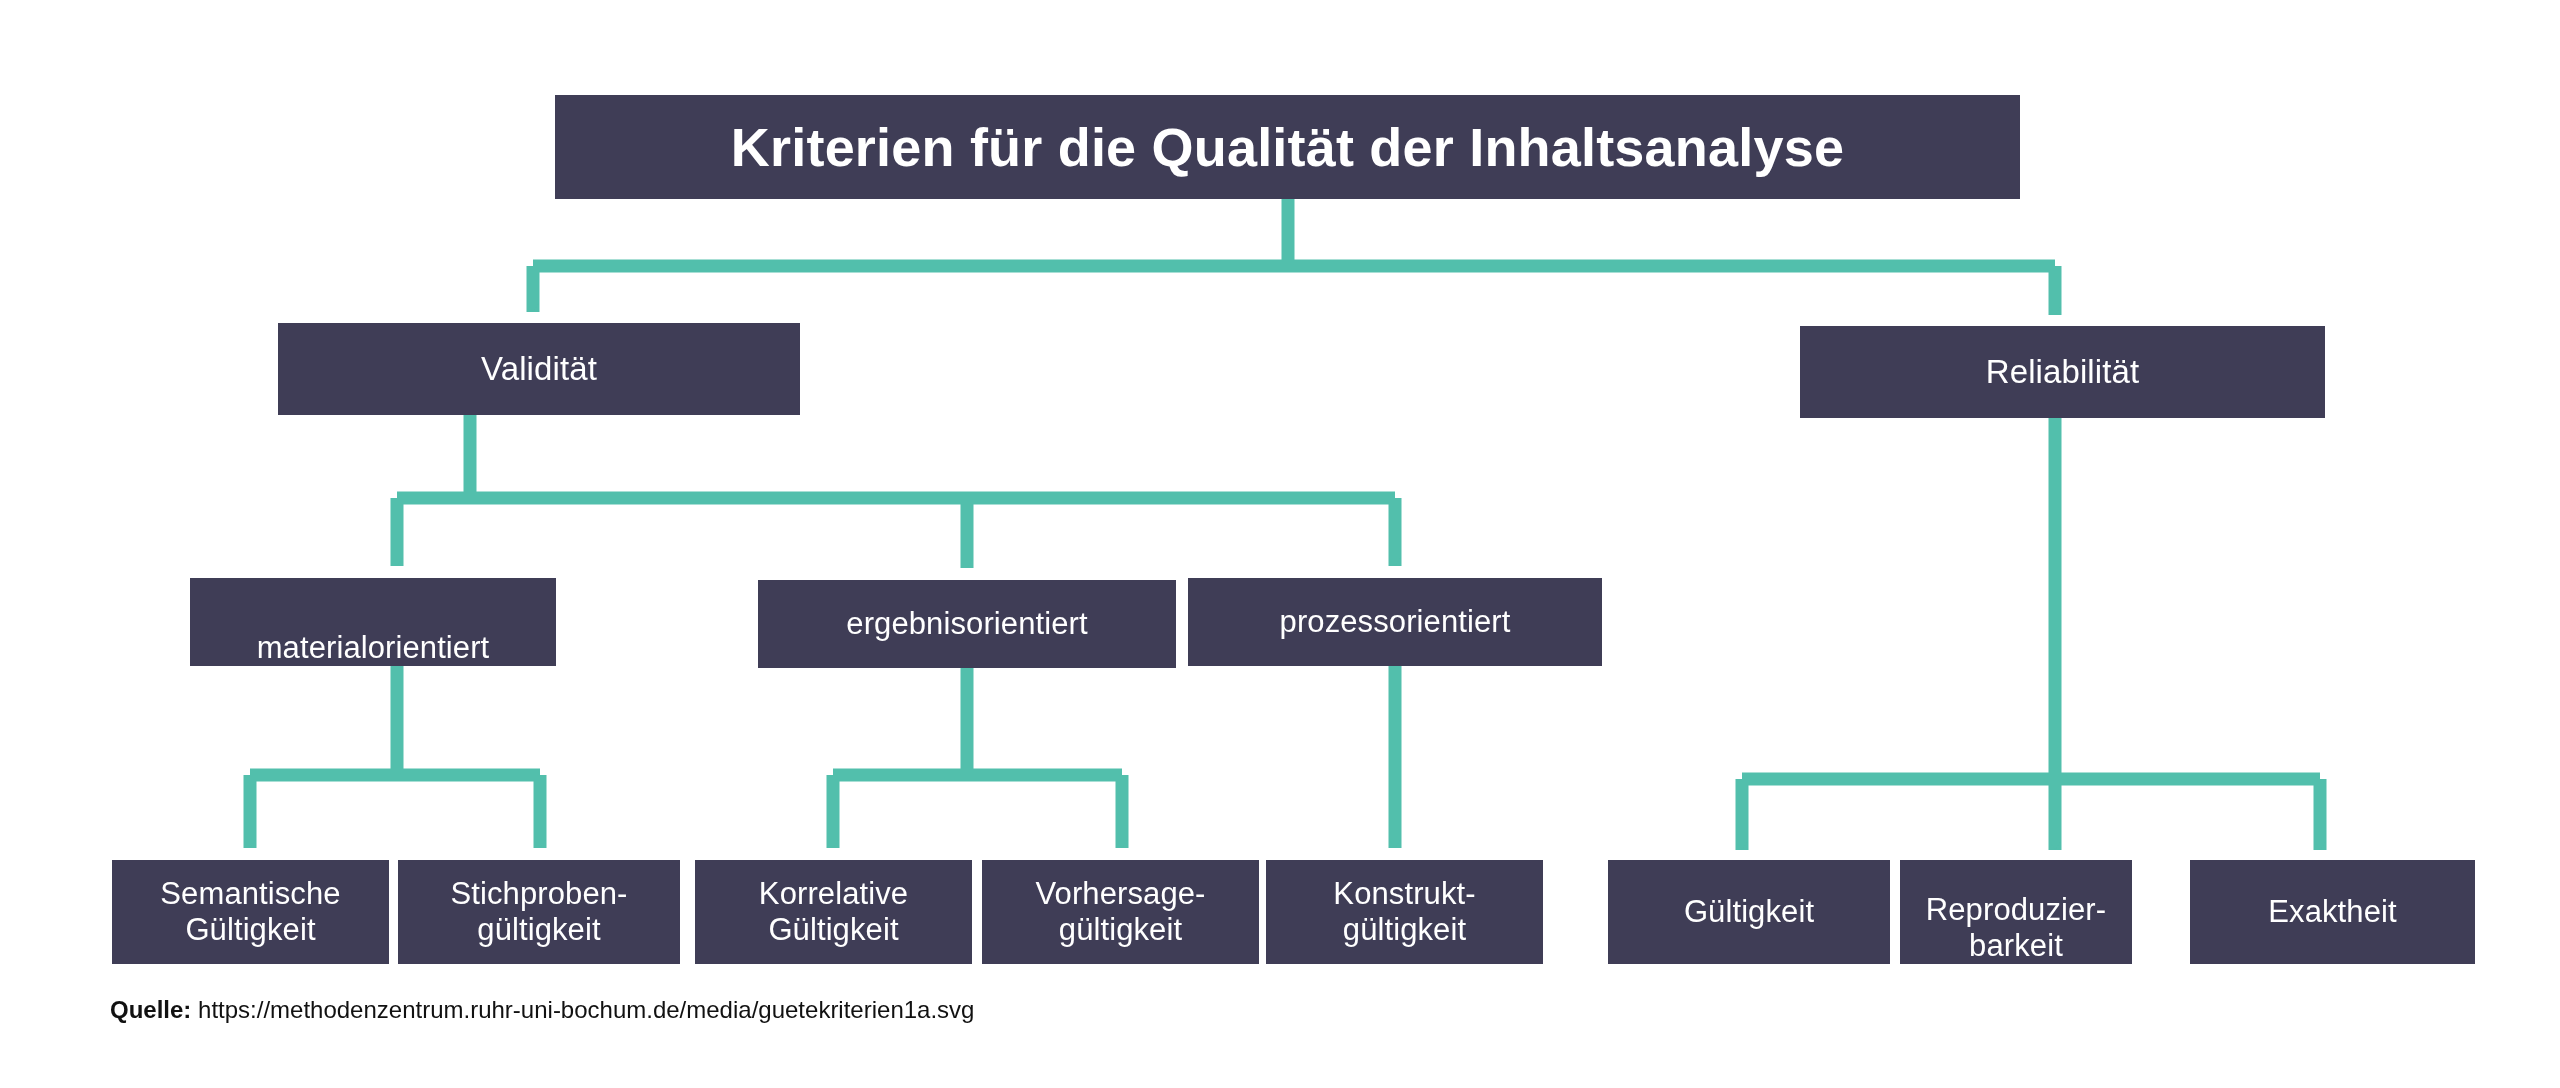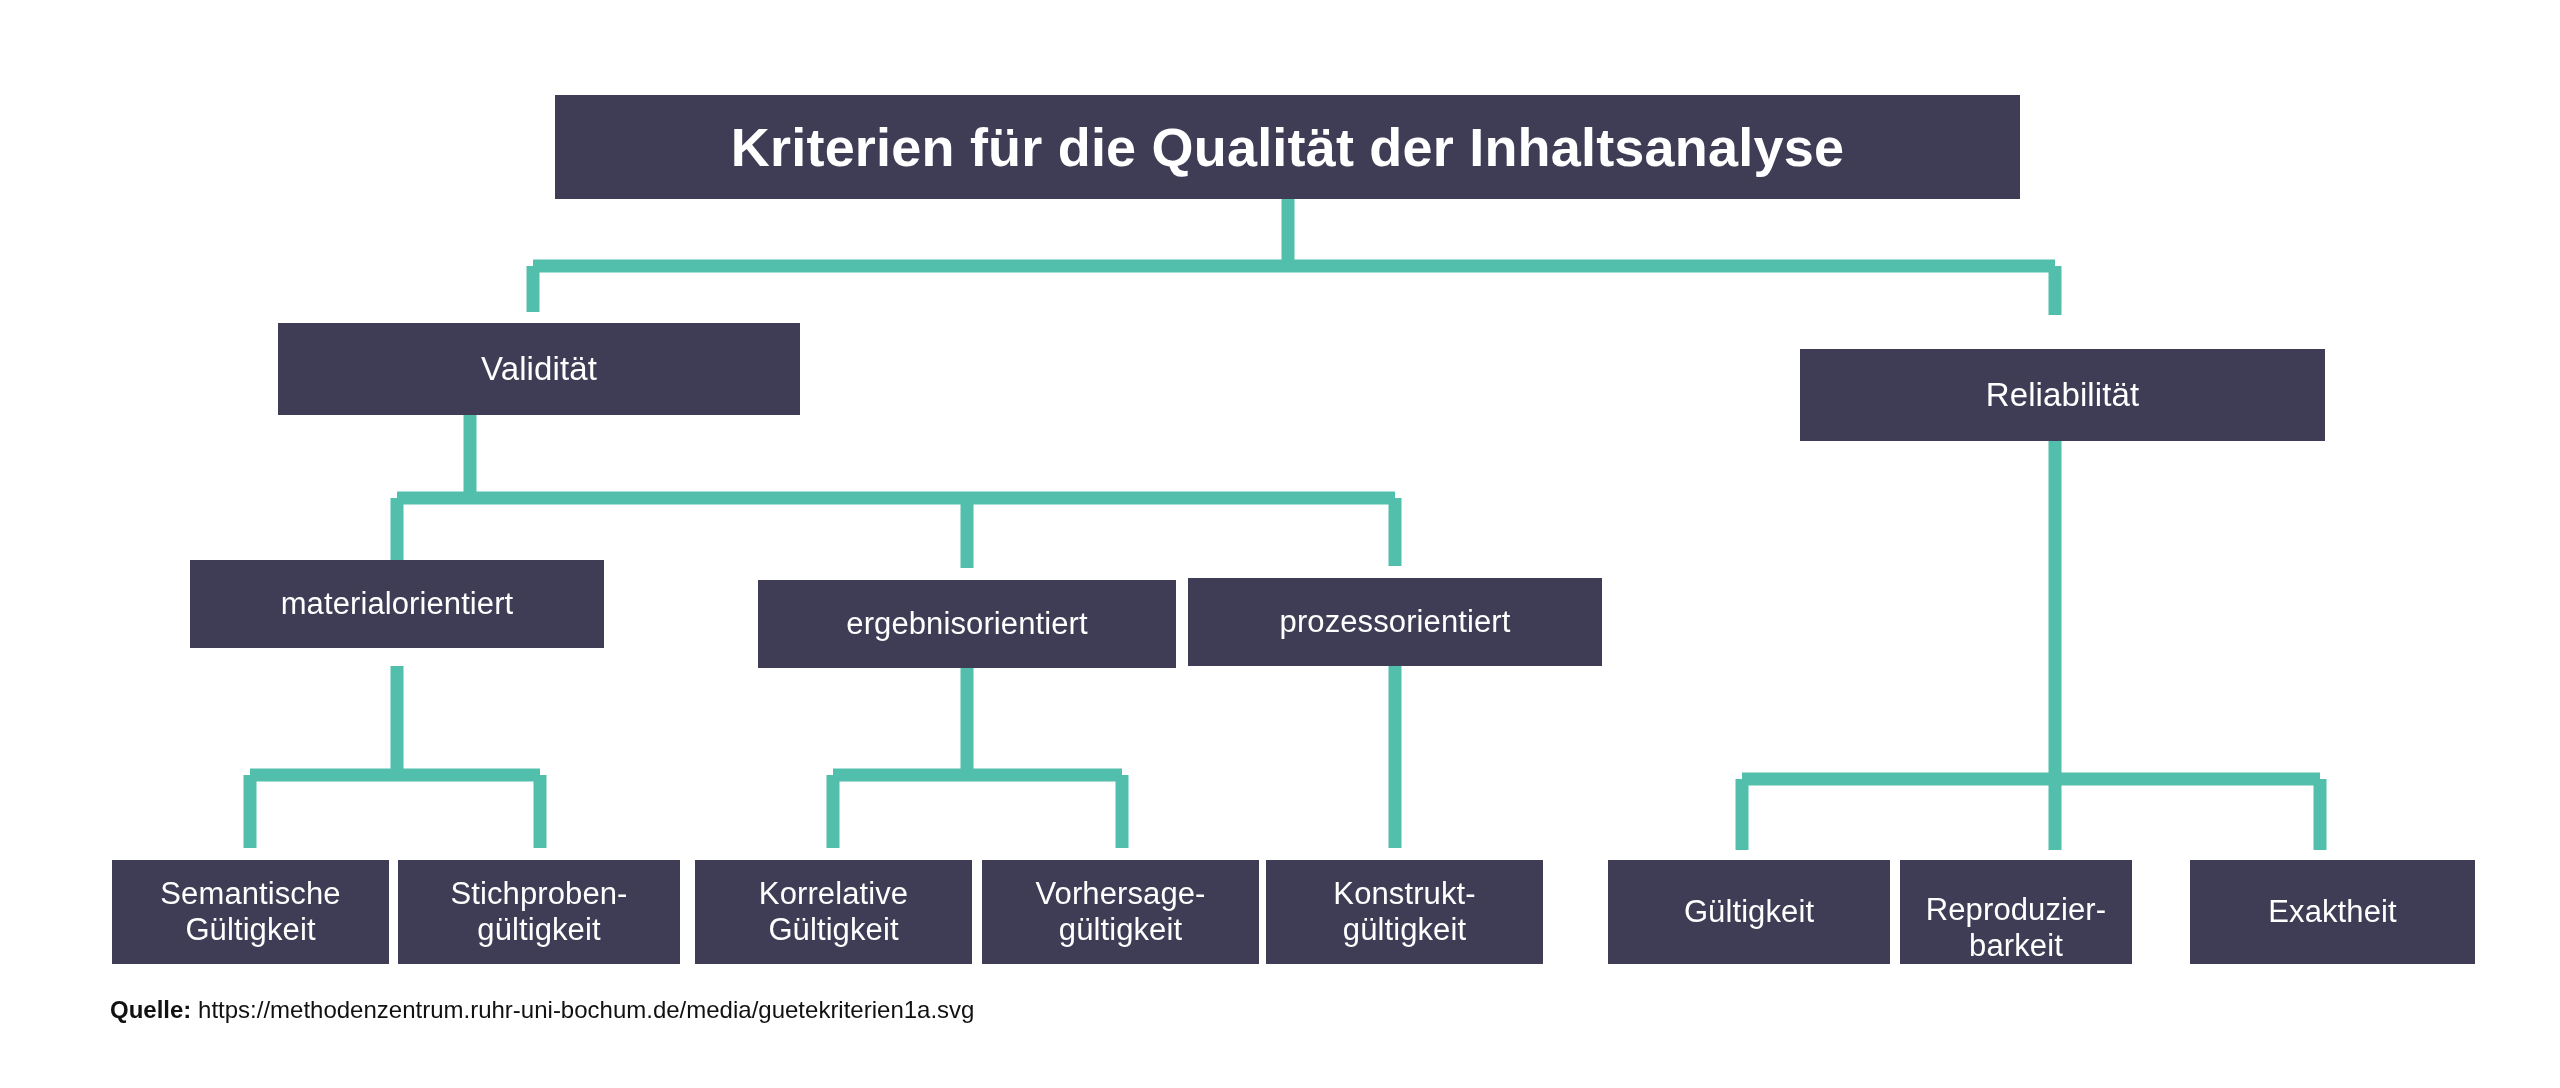--- a/index.html
+++ b/index.html
@@ -23,23 +23,23 @@
     line-height:1.16;
     letter-spacing:.1px;
   }
   .node span{display:block;white-space:pre-line;}
 
   #title-node{
     left:555px;top:95px;width:1465px;height:104px;
     font-size:54px;font-weight:bold;letter-spacing:.2px;
   }
   #node-validitaet{left:278px;top:323px;width:522px;height:92px;font-size:33px;}
-  #node-reliabilitaet{left:1800px;top:326px;width:525px;height:92px;font-size:33px;margin-top:23px;}
+  #node-reliabilitaet{left:1800px;top:326px;width:525px;height:92px;font-size:33px;}
 
-  #node-material{left:190px;top:560px;width:414px;height:88px;font-size:31px;}
+  #node-material{left:190px;top:578px;width:366px;height:88px;font-size:31px;align-items:flex-end;}
   #node-ergebnis{left:758px;top:580px;width:418px;height:88px;font-size:31px;}
   #node-prozess{left:1188px;top:578px;width:414px;height:88px;font-size:31px;}
 
   .leaf{font-size:31px;height:104px;top:860px;}
   #node-semantische{left:112px;width:277px;}
   #node-stichproben{left:398px;width:282px;}
   #node-korrelative{left:695px;width:277px;}
   #node-vorhersage{left:982px;width:277px;align-items:center;}
   #node-konstrukt{left:1266px;width:277px;}
   #node-stabilitaet{left:1608px;width:282px;}

